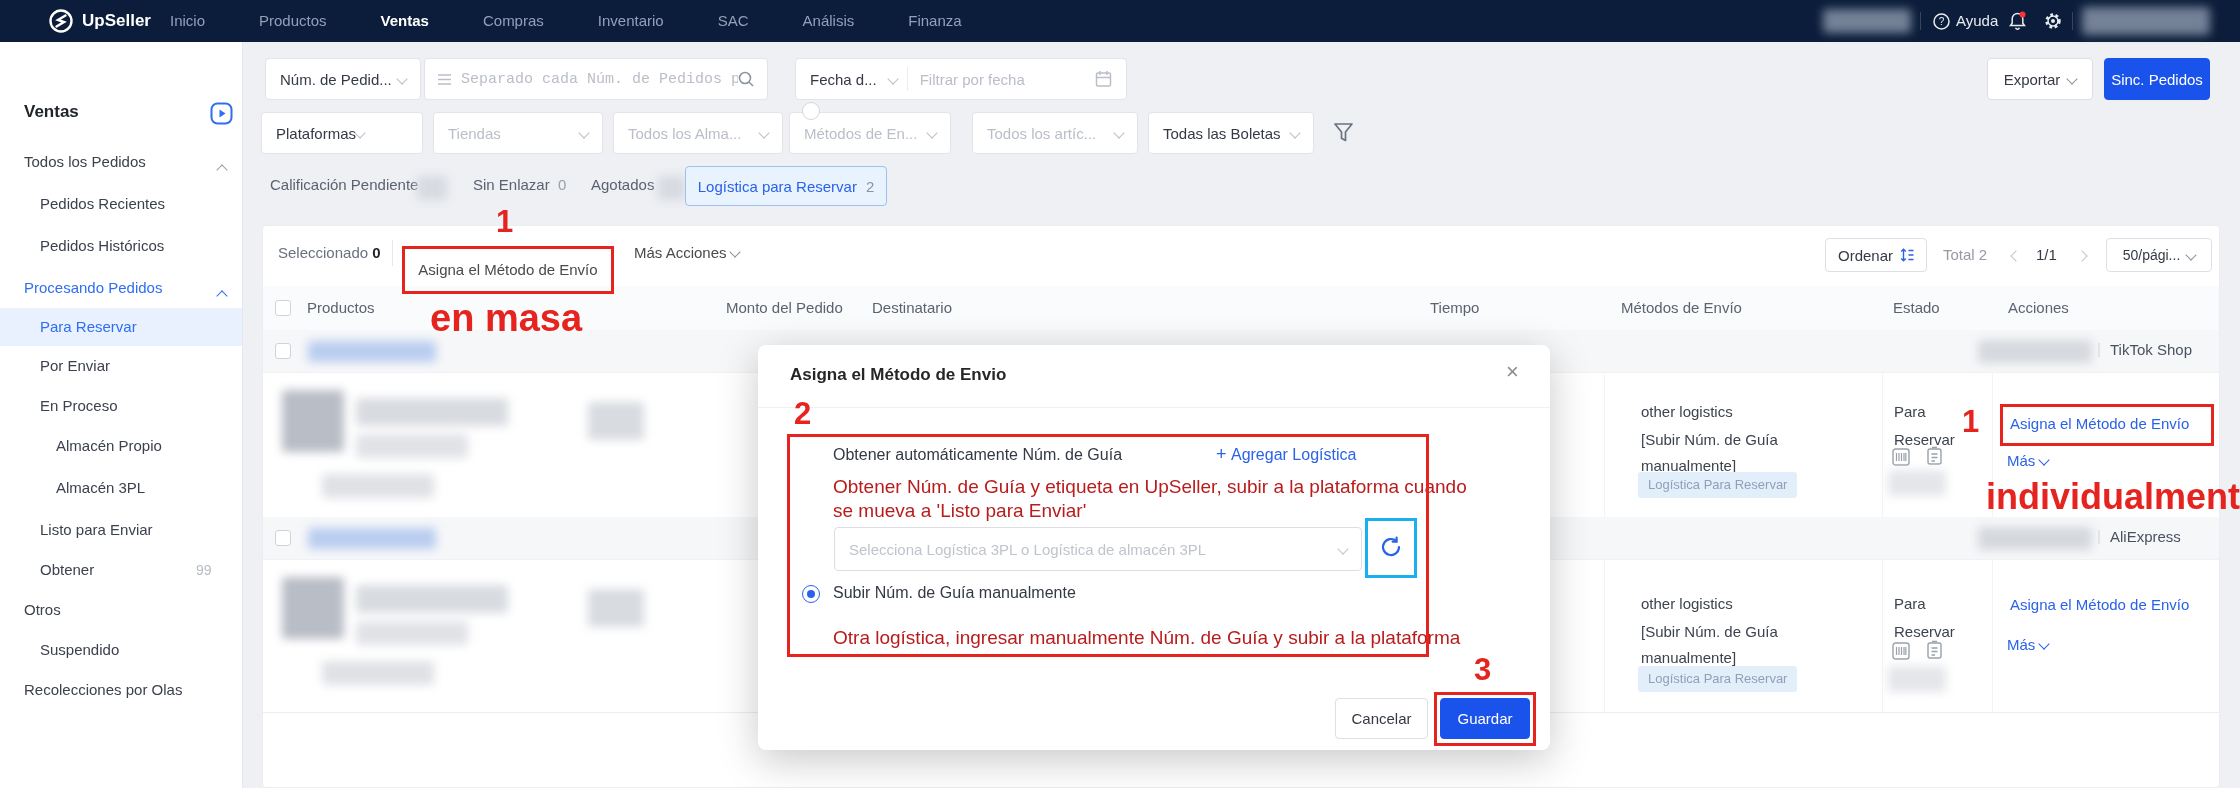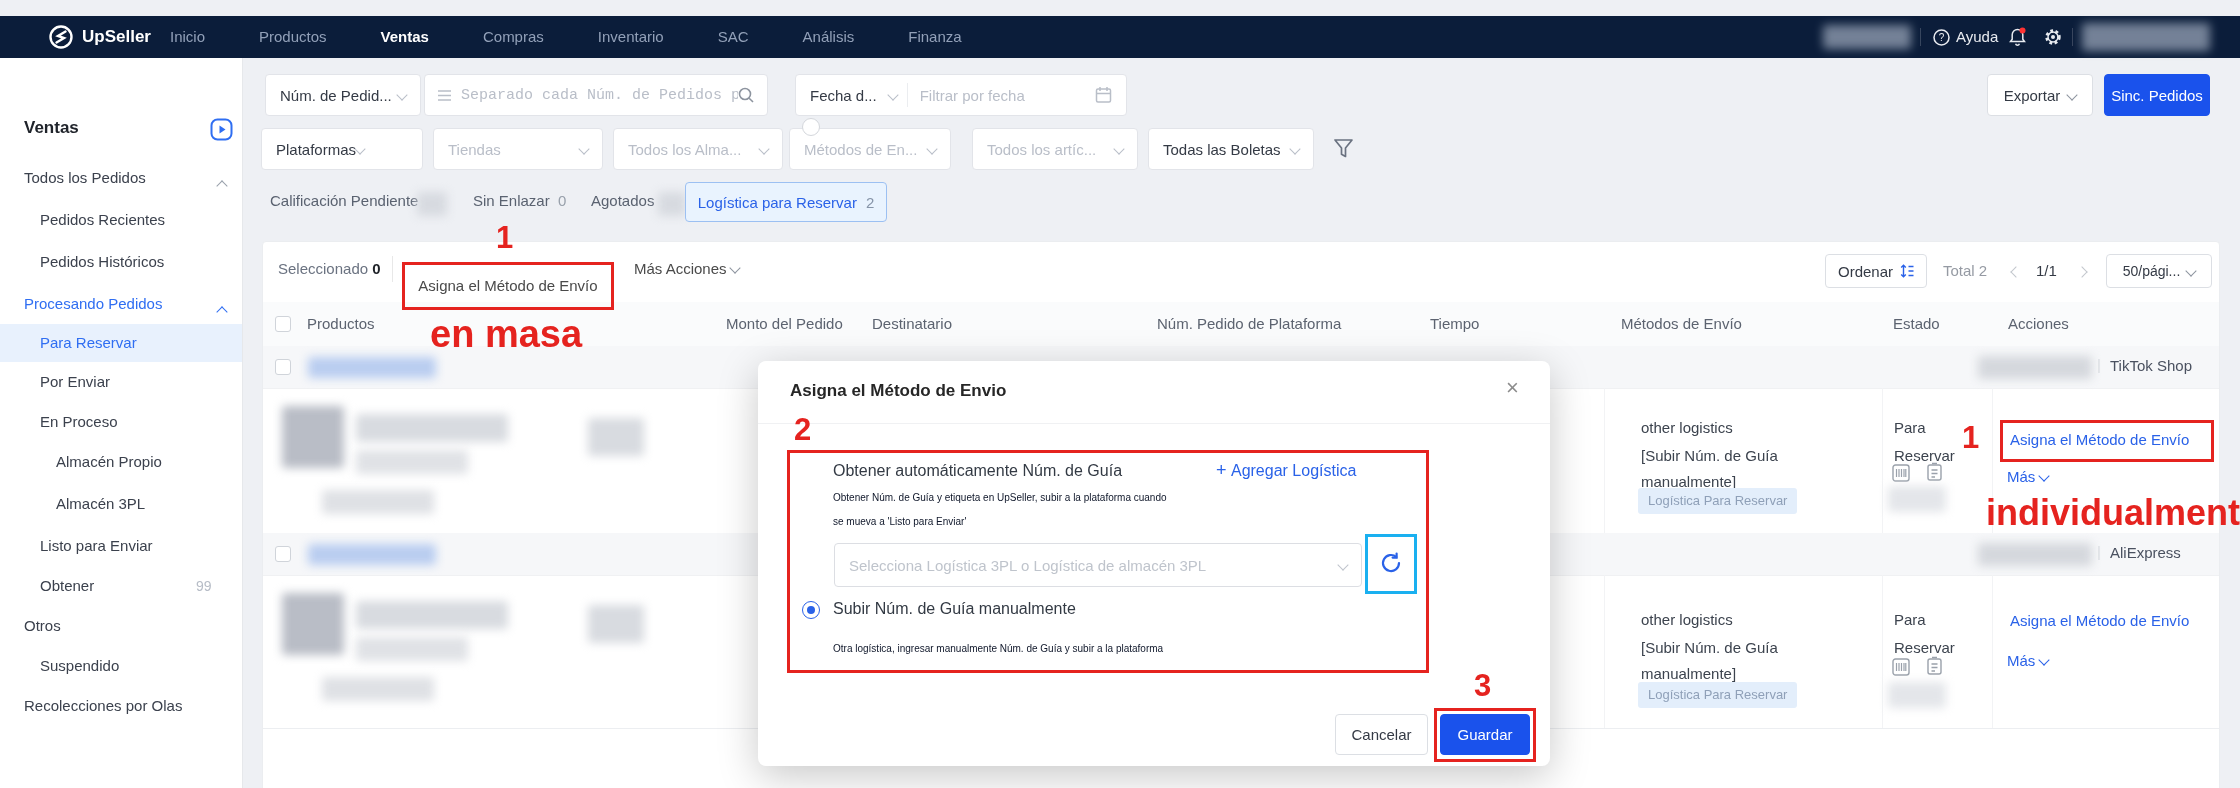--- a/index.html
+++ b/index.html
@@ -1,18 +1,18 @@
 <!DOCTYPE html>
 <html><head>
 <meta charset="utf-8">
 <style>
   html,body{margin:0;padding:0;width:2240px;height:788px;overflow:hidden;
     font-family:"Liberation Sans",sans-serif;background:#eef0f4;-webkit-font-smoothing:antialiased;}
   .abs{position:absolute;white-space:nowrap;}
-  #app{position:absolute;left:0;top:16px;width:2240px;height:645px;}
+  #app{position:absolute;left:0;top:0;width:2240px;height:645px;}
   
   .topnav{left:0;top:0;width:2240px;height:42px;background:#0b1d3a;z-index:5;}
   .navitem{color:#92a0b8;font-size:15px;line-height:42px;cursor:pointer;margin-left:8px;}
   .navitem.active{color:#fff;font-weight:bold;}
   .nav-blur{background:#97a3b6;opacity:.75;filter:blur(5px);border-radius:3px;}
   .nav-div{width:1px;background:rgba(255,255,255,.18);}
   
   .sidebar{left:0;top:42px;width:242px;height:746px;background:#fff;border-right:1px solid #e6e8eb;z-index:4;}
   .sitem{font-size:15px;color:#3b414d;height:32px;line-height:32px;cursor:pointer;}
   .sitem.blue{color:#2f6ef2;}
@@ -40,21 +40,21 @@
   .ann-num{color:#e5231f;font-weight:bold;font-size:31px;z-index:30;}
   .ann-box{border:3px solid #e5231f;z-index:30;box-sizing:border-box;}
   .ann-word{color:#e5231f;font-weight:bold;font-size:38px;z-index:30;}
   .ann-cyan{border:3px solid #1ab0f0;z-index:31;box-sizing:border-box;}
   
   .modal{left:758px;top:345px;width:792px;height:405px;background:#fff;border-radius:8px;
     box-shadow:0 10px 40px rgba(0,0,0,.22);z-index:20;}
   .radio{width:18px;height:18px;border-radius:50%;border:1.5px solid #d4d7dc;background:#fff;box-sizing:border-box;}
   .radio.on{border:1.5px solid #2a62e8;}
   .radio.on::after{content:"";position:absolute;left:3.5px;top:3.5px;width:8px;height:8px;border-radius:50%;background:#2a62e8;}
-  .mdesc{font-size:10px;color:#0f172a;}
+  .mdesc{font-size:19px;color:#b91c1c;}
   .mlabel{font-size:16px;color:#333a44;}
   svg{display:block;}
 </style>
 </head>
 <body>
 
 <div id="app">
 
   <div class="abs topnav">
     <div class="abs" style="left:48px;top:8px;">
@@ -236,21 +236,20 @@
   <div class="abs btn white" style="left:2106px;top:238px;width:106px;height:34px;gap:7px;font-size:14px;">
     <span>50/pági...</span>
       <span class="chev" style="color:#8d949f;"></span>
   </div>
 
   <div class="abs" style="left:263px;top:286px;width:1956px;height:44px;background:#fafbfc;border-bottom:1px solid #ebedf0;"></div>
   <div class="abs cb" style="left:275px;top:300px;"></div>
   <div class="abs th" style="left:307px;top:286px;">Productos</div>
   <div class="abs th" style="left:726px;top:286px;">Monto del Pedido</div>
   <div class="abs th" style="left:872px;top:286px;">Destinatario</div>
-  <div class="abs th" style="left:1157px;top:286px;">Núm. Pedido de Plataforma</div>
   <div class="abs th" style="left:1430px;top:286px;">Tiempo</div>
   <div class="abs th" style="left:1621px;top:286px;">Métodos de Envío</div>
   <div class="abs th" style="left:1893px;top:286px;">Estado</div>
   <div class="abs th" style="left:2008px;top:286px;">Acciones</div>
 
   <div class="abs grouphdr" style="left:263px;top:330px;width:1956px;height:42px;"></div>
   <div class="abs cb" style="left:275px;top:343px;"></div>
   <div class="abs blur" style="left:308px;top:341px;width:128px;height:21px;background:#b9cdf0;"></div>
   <div class="abs blur" style="left:1978px;top:340px;width:114px;height:23px;background:#d5d8dd;"></div>
   <div class="abs" style="left:2097px;top:340px;color:#d9dce1;font-size:15px;">|</div>

